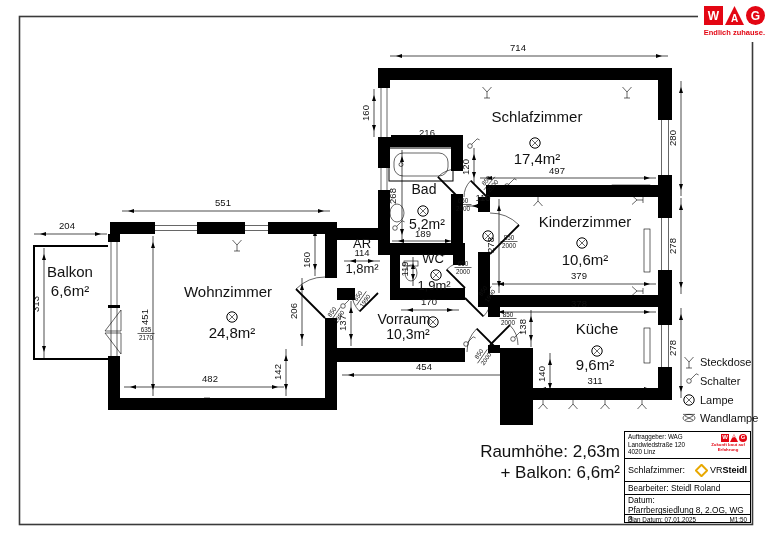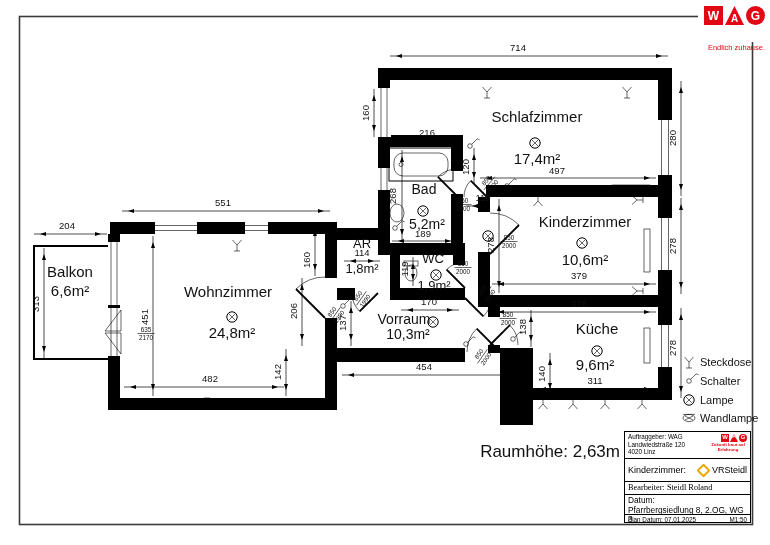--- a/index.html
+++ b/index.html
@@ -18,39 +18,39 @@
   .room-name{text-anchor:middle;}
   .legend-label{font-size:11px;}
   
   #logo{position:absolute;left:701px;top:6px;width:64px;text-align:right;}
   #logo .tiles{display:flex;gap:2px;justify-content:flex-end;}
   .tile{width:19px;height:19px;color:#fff;font-weight:bold;font-size:12px;
         display:flex;align-items:center;justify-content:center;}
   .tile.sq{background:#e30613;}
   .tile.tri{background:#e30613;clip-path:polygon(50% 0,100% 100%,0 100%);font-size:10px;align-items:flex-end;padding-bottom:1px;box-sizing:border-box;}
   .tile.cir{background:#e30613;border-radius:50%;}
-  #logo .tag{color:#e30613;font-size:7.5px;font-weight:normal;margin-top:18px;white-space:nowrap;}
+  #logo .tag{color:#e30613;font-size:7.5px;font-weight:bold;margin-top:3px;white-space:nowrap;}
   #summary{position:absolute;left:408px;top:441px;width:212px;text-align:right;
            font-size:17px;color:#111;line-height:21px;}
   #titleblock{position:absolute;left:624px;top:431px;width:127px;height:92px;
               border:1px solid #000;background:#fff;font-size:8.5px;color:#000;box-sizing:border-box;}
   .tb-row{border-bottom:1px solid #000;box-sizing:border-box;position:relative;padding:1px 3px;}
   .tb-row:last-child{border-bottom:none;}
   #tb-r1{height:27px;font-size:6.3px;line-height:7.6px;}
   #tb-r2{height:23px;font-size:9px;display:flex;align-items:center;justify-content:space-between;}
-  #tb-r3{height:13px;font-size:8.3px;font-family:Liberation Serif, serif;}
+  #tb-r3{height:13px;font-size:8.3px;}
   #tb-r4{height:20px;font-size:8.3px;line-height:9.5px;}
   #tb-r5{height:8px;font-size:6.3px;display:flex;justify-content:space-between;align-items:center;}
   .minilogo{position:absolute;right:3px;top:2px;width:38px;text-align:center;}
   .minilogo .tiles{display:flex;gap:1px;justify-content:flex-end;}
   .mtile{width:8px;height:8px;color:#fff;font-weight:bold;font-size:6px;
          display:flex;align-items:center;justify-content:center;}
   .minilogo .tag{color:#e30613;font-size:4.3px;font-weight:bold;line-height:4.6px;margin-top:1px;}
   .vrlogo{display:flex;align-items:center;gap:2px;font-size:9px;}
-  .vrlogo .word b{font-weight:normal;}
+  .vrlogo .word b{font-weight:bold;}
 </style>
 </head>
 <body>
 
 <div id="stage">
 
 <svg id="plan" width="770" height="545" viewBox="0 0 770 545" xmlns="http://www.w3.org/2000/svg">
   <defs>
     <marker id="arrE" markerWidth="8" markerHeight="8" refX="5.5" refY="0" orient="auto" markerUnits="userSpaceOnUse" viewBox="-8 -4 8 8">
       <path d="M0,0 L-6,2 L-6,-2 Z" fill="#000" transform="translate(-0.5,0)"></path>
@@ -428,20 +428,21 @@
     <div class="tile cir">
           <span>G</span>
         </div>
   </div>
   <div class="tag">Endlich zuhause.</div>
 </div>
 
 
 <div id="summary">
   <div>Raumhöhe: 2,63m</div>
+  <div>+ Balkon: 6,6m²</div>
 </div>
 
 
 <div id="titleblock">
   <div id="tb-r1" class="tb-row">
     <div>Auftraggeber: WAG</div>
     <div>Landwiedstraße 120</div>
     <div>4020 Linz</div>
     <div class="minilogo">
       <div class="tiles">
@@ -452,21 +453,21 @@
               <span>A</span>
             </div>
         <div class="mtile cir tile" style="width:8px;height:8px;font-size:6px;">
               <span>G</span>
             </div>
       </div>
       <div class="tag">Zukunft baut auf Erfahrung</div>
     </div>
   </div>
   <div id="tb-r2" class="tb-row">
-    <span>Kinderzimmer:</span>
+    <span>Schlafzimmer:</span>
     <span class="vrlogo">
       <svg width="13" height="13" viewBox="0 0 13 13">
         <path d="M6.5,0.8 L12.2,6.5 L6.5,12.2 L0.8,6.5 Z" fill="none" stroke="#e8a800" stroke-width="2"></path>
       </svg>
       <span class="word"><span>VR</span><b>Steidl</b></span>
     </span>
   </div>
   <div id="tb-r3" class="tb-row">
     <span>Bearbeiter: Steidl Roland</span>
   </div>

